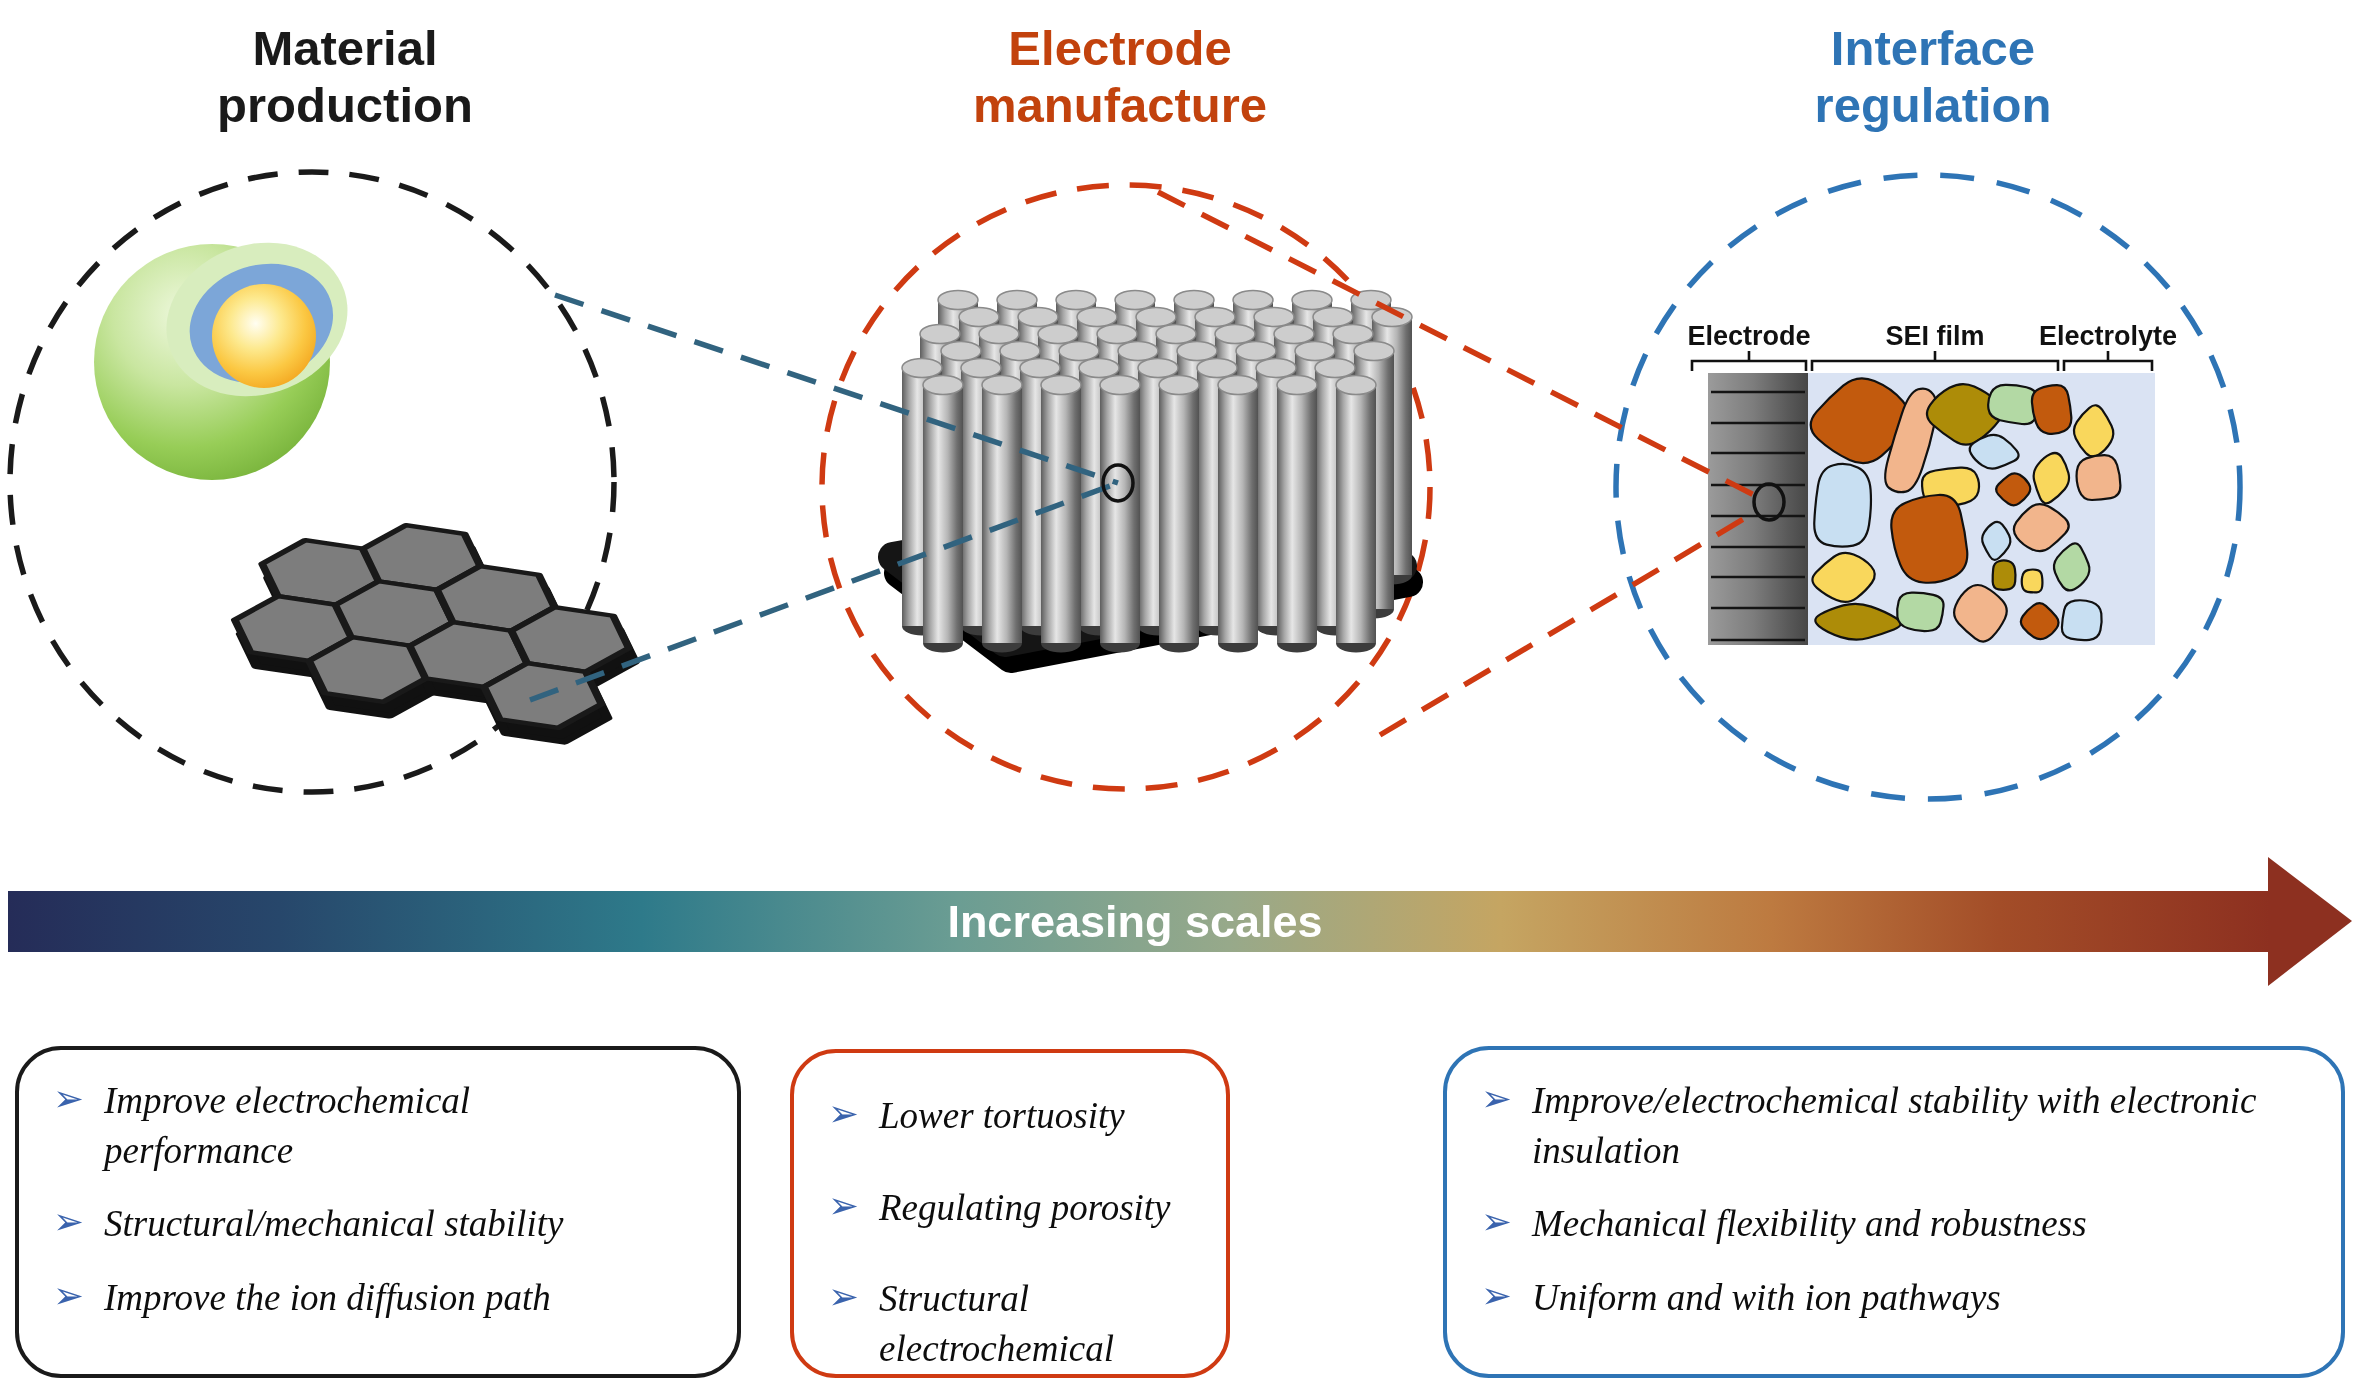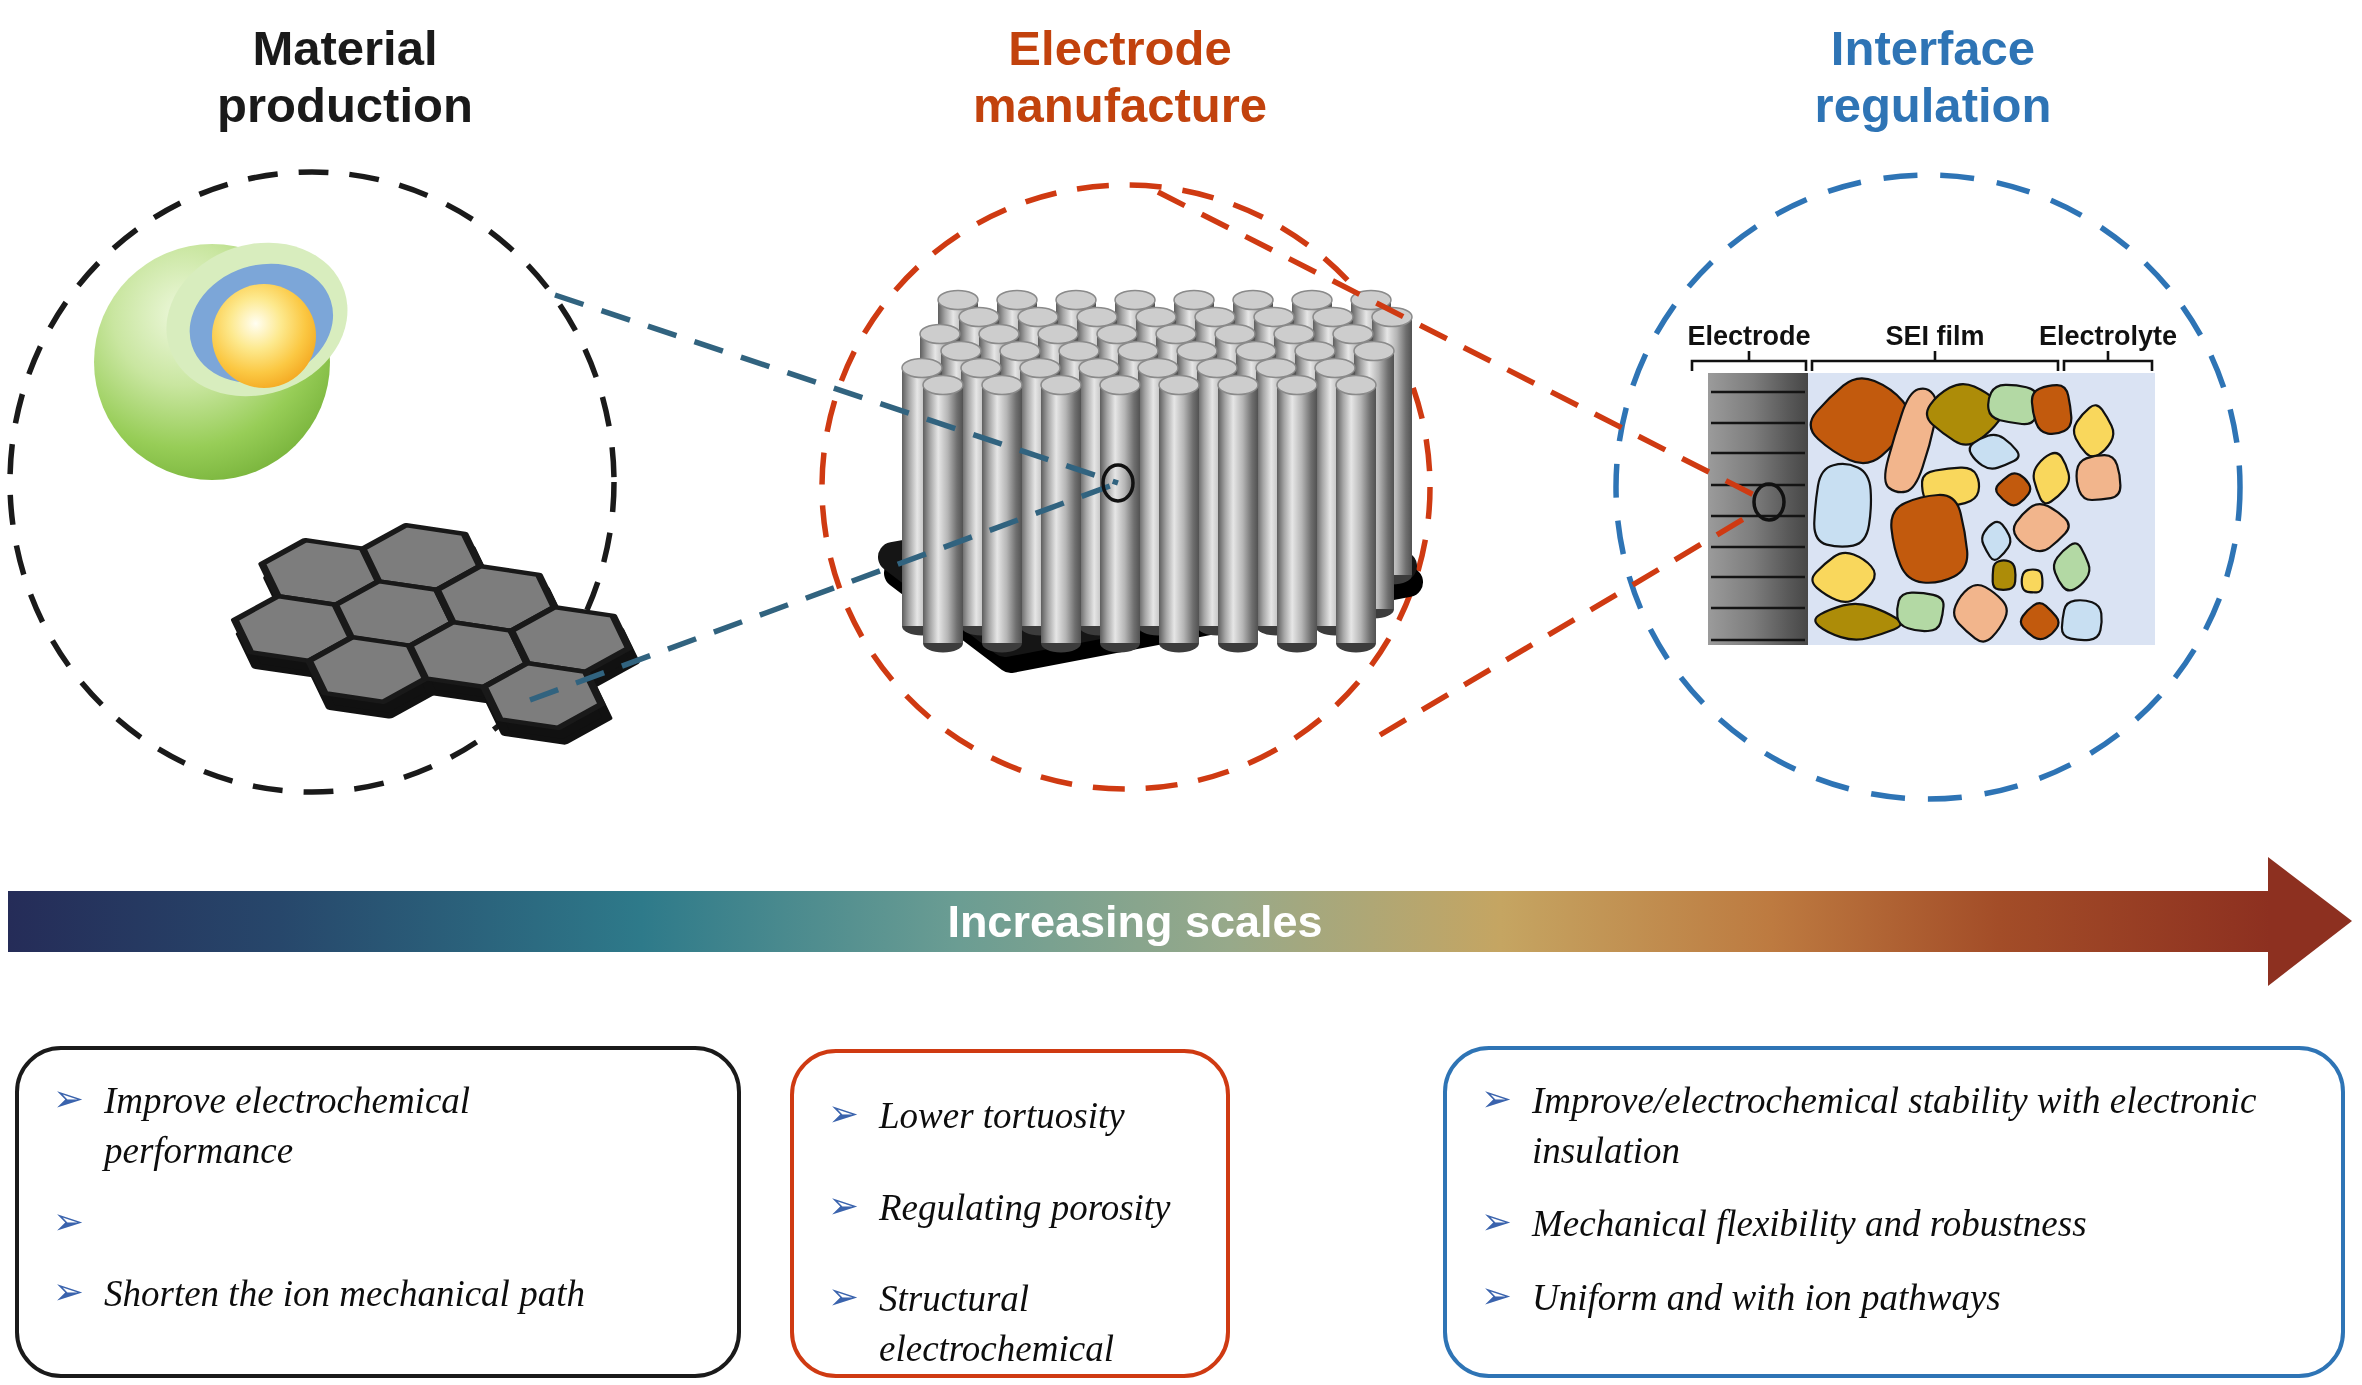--- a/index.html
+++ b/index.html
@@ -441,24 +441,25 @@
   </svg>
 
   <div id="box-material" class="goal-box" style="left: 15px; top: 1046px; width: 726px; height: 332px; border-color: rgb(26, 26, 26);">
     <ul class="goal-list">
       <li class="goal-item">
         <span class="bullet">➢</span>
         <span class="goal-text">Improve electrochemical performance</span>
       </li>
       <li class="goal-item">
         <span class="bullet">➢</span>
-      </li>
-      <li class="goal-item">
-        <span class="bullet">➢</span>
-        <span class="goal-text">Shorten the ion mechanical path</span>
+        <span class="goal-text">Structural/mechanical stability</span>
+      </li>
+      <li class="goal-item">
+        <span class="bullet">➢</span>
+        <span class="goal-text">Improve the ion diffusion path</span>
       </li>
     </ul>
   </div>
 
   <div id="box-electrode" class="goal-box" style="left: 790px; top: 1049px; width: 440px; height: 329px; border-color: rgb(207, 58, 18);">
     <ul class="goal-list">
       <li class="goal-item">
         <span class="bullet">➢</span>
         <span class="goal-text">Lower tortuosity</span>
       </li>

